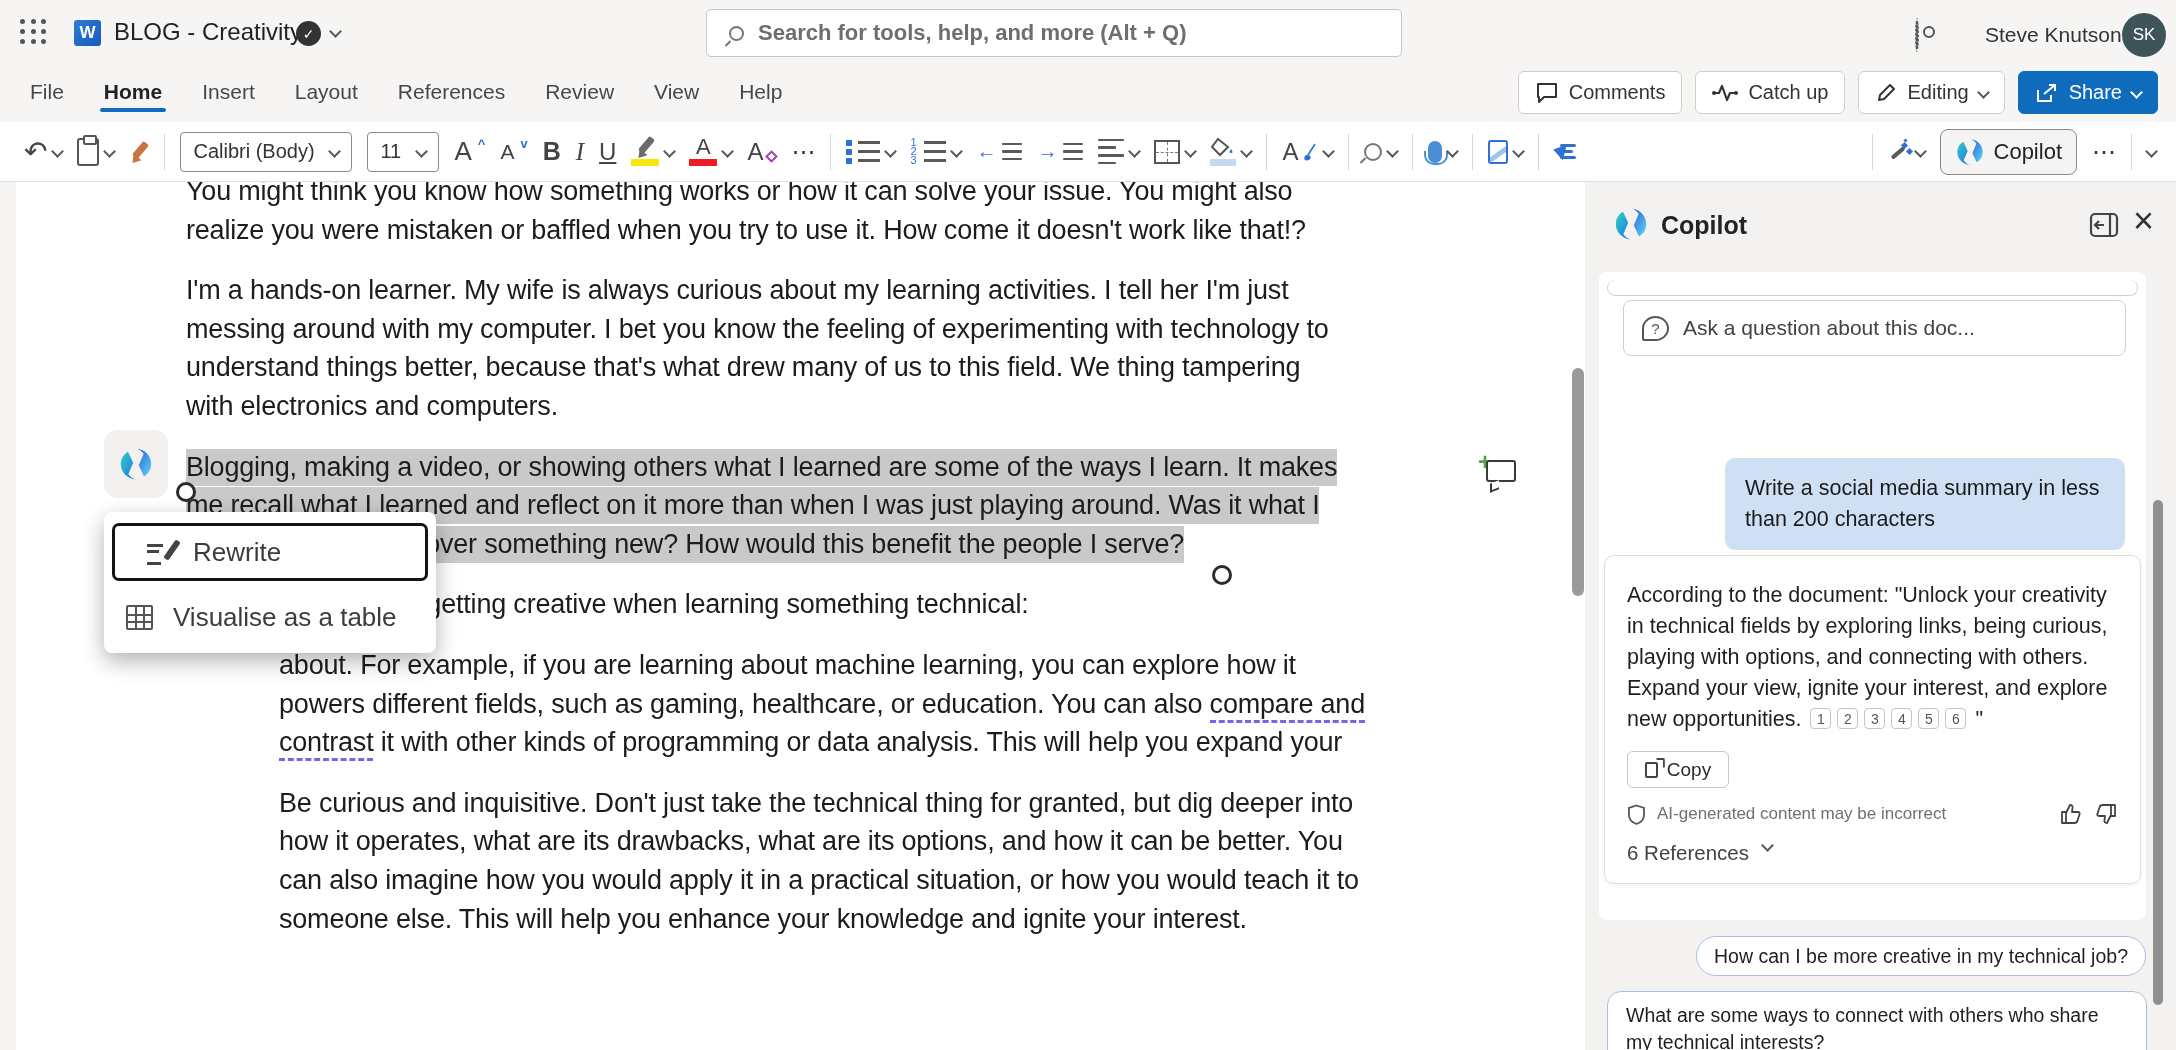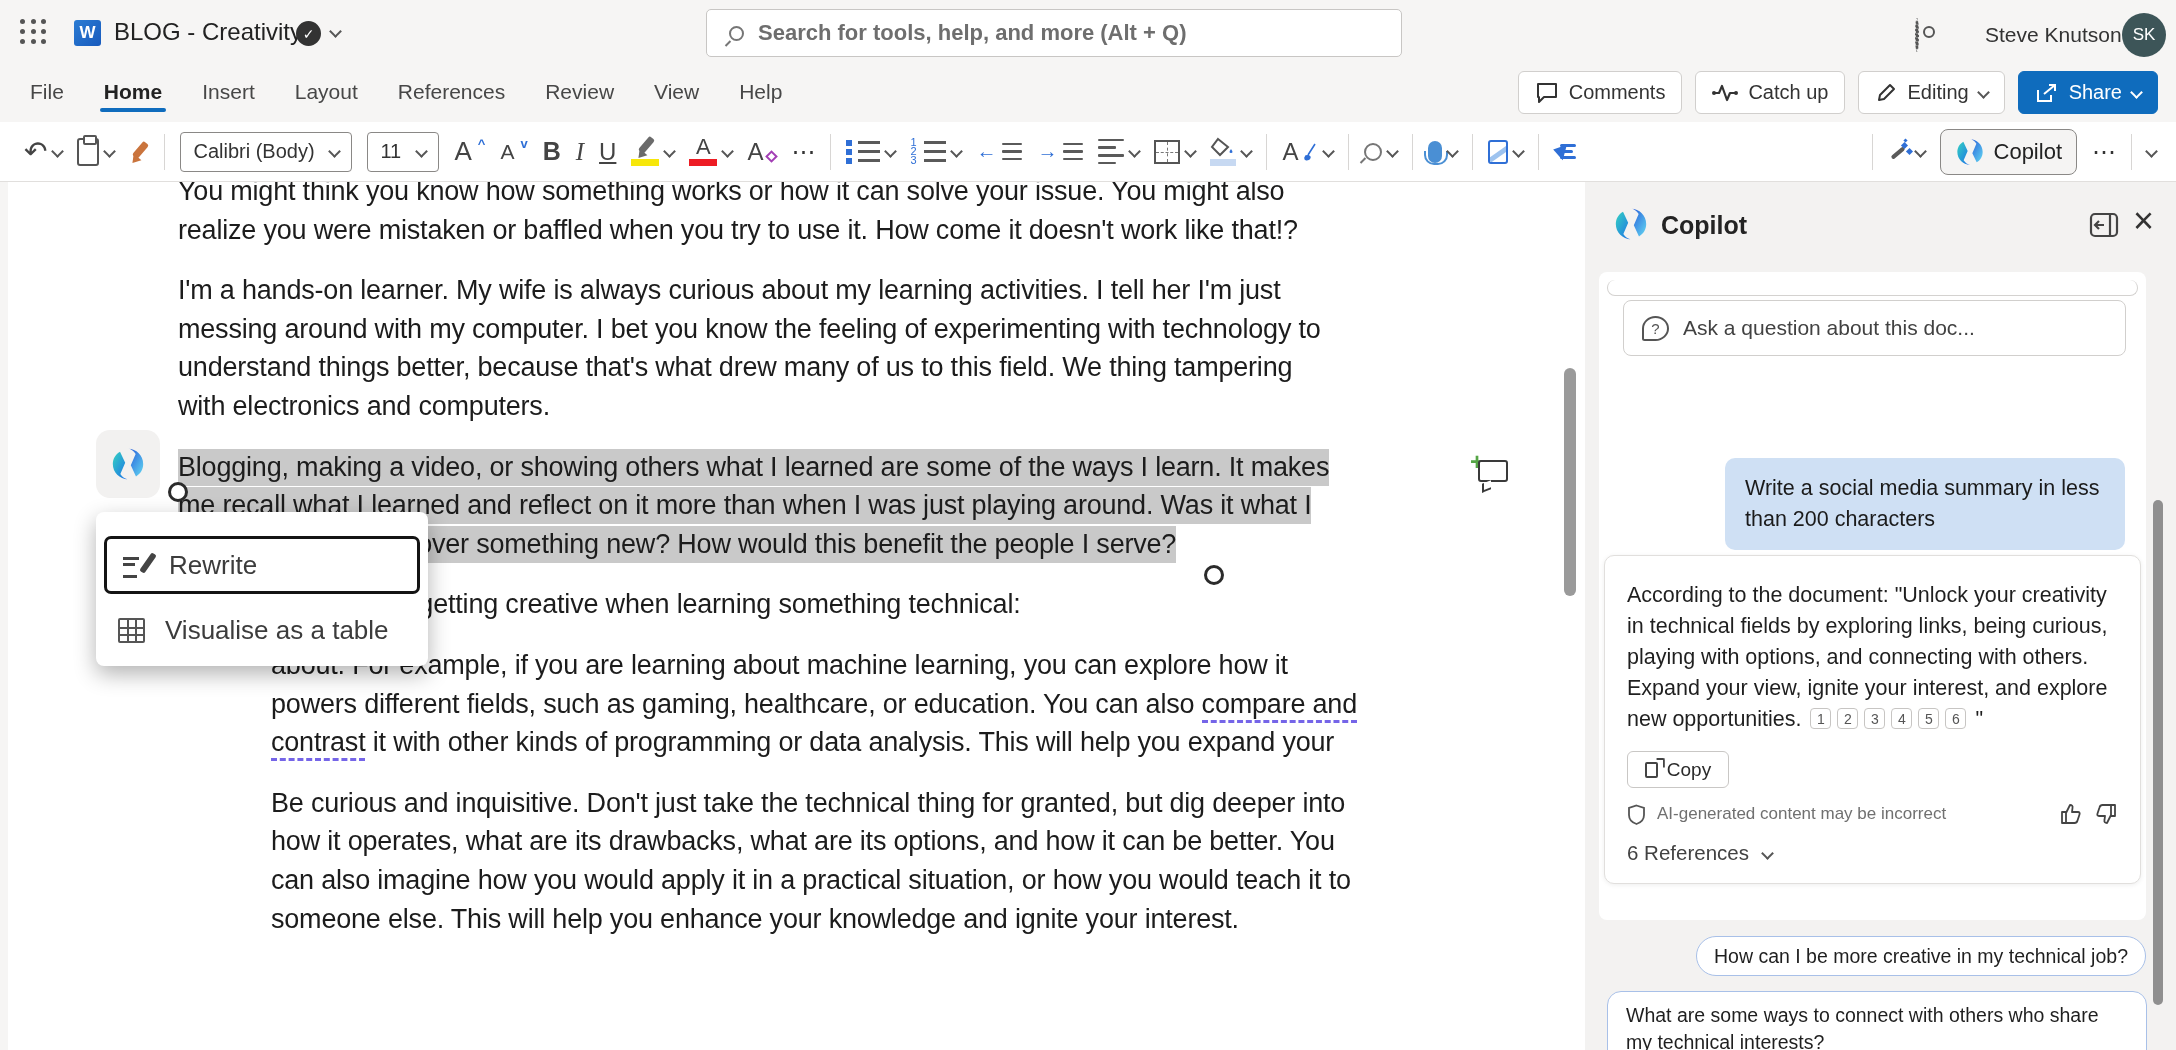--- a/index.html
+++ b/index.html
@@ -90,21 +90,21 @@
     border-radius:2px; transform:rotate(-40deg); }
   .wand i { position:absolute; width:5px; height:5px; background:#2f6fd6; transform:rotate(45deg); }
   .sens { width:20px; height:24px; border:2px solid #2f6fd6; border-radius:3px; position:relative; overflow:hidden;}
   .sens:after { content:""; position:absolute; left:-4px; top:8px; width:30px; height:5px; background:#9ec3ef; transform:rotate(-35deg); }
   .editor-ic { position:relative; width:24px; height:24px; }
   .editor-ic i { position:absolute; height:3.4px; background:#2f6fd6; border-radius:2px; left:6px;}
   .editor-ic:before { content:""; position:absolute; left:-1px; top:3px; border-top:8px solid transparent;
     border-bottom:8px solid transparent; border-right:12px solid #2f6fd6; transform:rotate(15deg); }
 
   
-  #docarea { position:absolute; left:8px; top:182px; width:1584px; height:868px; background:#fff; overflow:hidden;
+  #docarea { position:absolute; left:16px; top:182px; width:1584px; height:868px; background:#fff; overflow:hidden;
     border-right:1px solid #e3e1df; }
   #doc-text { position:absolute; left:170px; top:-10px; width:1260px; font-size:27px; color:#1c1c1c;
     letter-spacing:-0.2px; }
   .para { margin-bottom:22px; }
   .para .dline { line-height:38.6px; white-space:nowrap; }
   .para.indent { padding-left:93px; }
   .para.selected .dline span.seg { background:#c9c9c9; padding:3px 0 4px; }
   .para.selected .dline { }
   .dash { border-bottom:3.5px dashed #7565e8; padding-bottom:1px; }
   #margin-copilot { position:absolute; left:88px; top:248px; width:64px; height:68px; background:#f2f1f0;
@@ -116,22 +116,22 @@
   #comment-marker .bub { position:absolute; left:8px; top:6px; width:30px; height:22px; border:2.6px solid #3a3a3a;
     border-radius:3px; background:#fff; }
   #comment-marker .tail { position:absolute; left:12px; top:28px; width:9px; height:9px; background:#fff;
     border-left:2.6px solid #3a3a3a; border-bottom:2.6px solid #3a3a3a; transform:skewY(-20deg); }
   #comment-marker .plus { position:absolute; left:0; top:-6px; color:#55a546; font-size:24px; font-weight:bold; }
   #doc-scrollbar { position:absolute; left:1556px; top:186px; width:12px; height:228px; background:#9a9a9a; border-radius:6px; }
 
   
   #ctx-menu { position:absolute; left:88px; top:330px; width:332px; background:#fff; border-radius:8px;
     box-shadow:0 8px 22px rgba(0,0,0,.3); padding:6px 0 10px; z-index:5; }
-  #ctx-rewrite { margin:18px 8px 10px; border:3.4px solid #141414; border-radius:7px; height:58px;
-    display:flex; align-items:center; gap:16px; padding-left:16px; cursor:pointer; }
+  #ctx-rewrite { margin:5px 8px 10px; border:3.4px solid #141414; border-radius:7px; height:58px;
+    display:flex; align-items:center; gap:16px; padding-left:32px; cursor:pointer; }
   #ctx-visualise { height:52px; display:flex; align-items:center; gap:20px; padding-left:22px; cursor:pointer; }
   .ctx-label { font-size:26px; color:#3c3c3c; }
   .rw-icon { position:relative; width:30px; height:28px; }
   .rw-icon i { position:absolute; left:0; height:2.8px; background:#444; }
   .rw-icon:after { content:""; position:absolute; right:2px; top:1px; width:6px; height:22px; background:#444;
     transform:rotate(35deg); border-radius:2px; }
   .tbl-icon { width:27px; height:25px; border:2.4px solid #555; border-radius:2px;
     background:
       linear-gradient(#555,#555) 0 7px/100% 2px no-repeat,
       linear-gradient(#555,#555) 0 14px/100% 2px no-repeat,
@@ -162,21 +162,21 @@
     font-size:14px; line-height:20px; text-align:center; color:#555; margin:0 3px; background:#fff;
     vertical-align:2px; cursor:pointer; }
   #copy-btn { margin-top:16px; width:102px; height:37px; border:1px solid #c9c7c5; border-radius:6px;
     background:#fff; display:flex; align-items:center; justify-content:center; gap:9px; font-size:19px;
     color:#2b2b2b; cursor:pointer; }
   .copy-ic { width:13px; height:16px; border:2px solid #444; border-radius:2px; position:relative; }
   .copy-ic:after { content:""; position:absolute; left:3px; top:-6px; width:13px; height:16px;
     border:2px solid #444; border-radius:2px; border-bottom:none; border-left:none; background:transparent; clip-path:inset(0 0 45% 45%);}
   #disclaimer-row { margin-top:15px; display:flex; align-items:center; gap:11px; }
   #disclaimer { font-size:17px; color:#707070; flex:1; }
-  #refs-row { margin-top:16px; display:flex; align-items:center; gap:14px; cursor:pointer; }
+  #refs-row { margin-top:16px; display:flex; gap:14px; cursor:pointer; }
   #refs-label { font-size:20.5px; color:#424242; }
   .chip { position:absolute; border:1.5px solid #a8c0e8; background:#fff; border-radius:14px;
     font-size:19.5px; color:#1f1f1f; line-height:27px; cursor:pointer; }
   #chip-1 { right:30px; top:754px; height:40px; border-radius:20px; display:flex; align-items:center;
     padding:0 17px; white-space:nowrap; }
   #chip-2 { left:22px; top:809px; width:540px; padding:10px 18px 14px; }
   #chat-scrollbar { position:absolute; left:568px; top:318px; width:10px; height:505px; background:#8f8f8f; border-radius:5px; }
   svg { display:block; }
 </style>
 </head>

